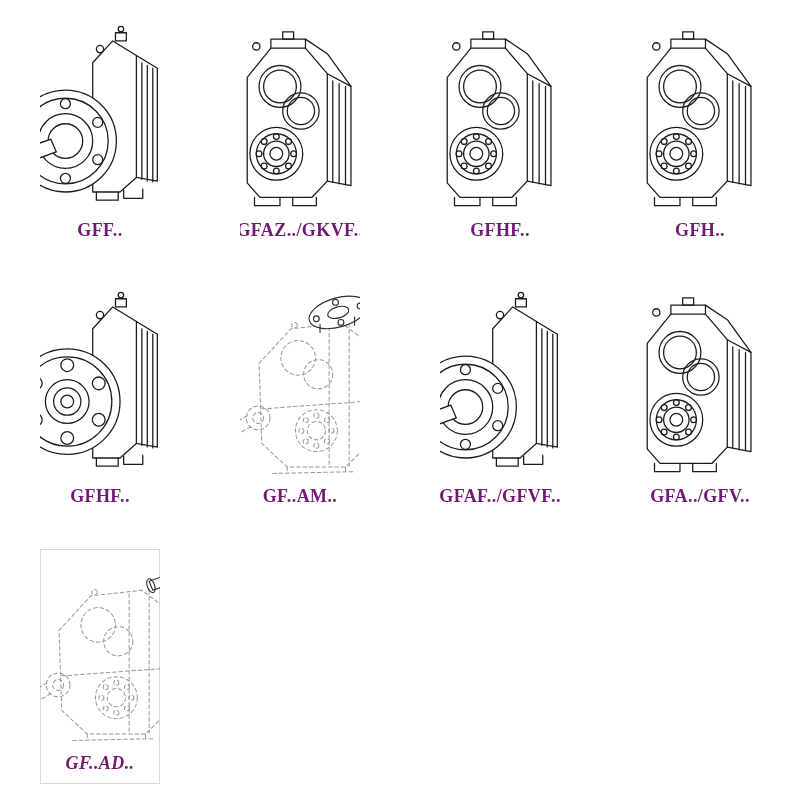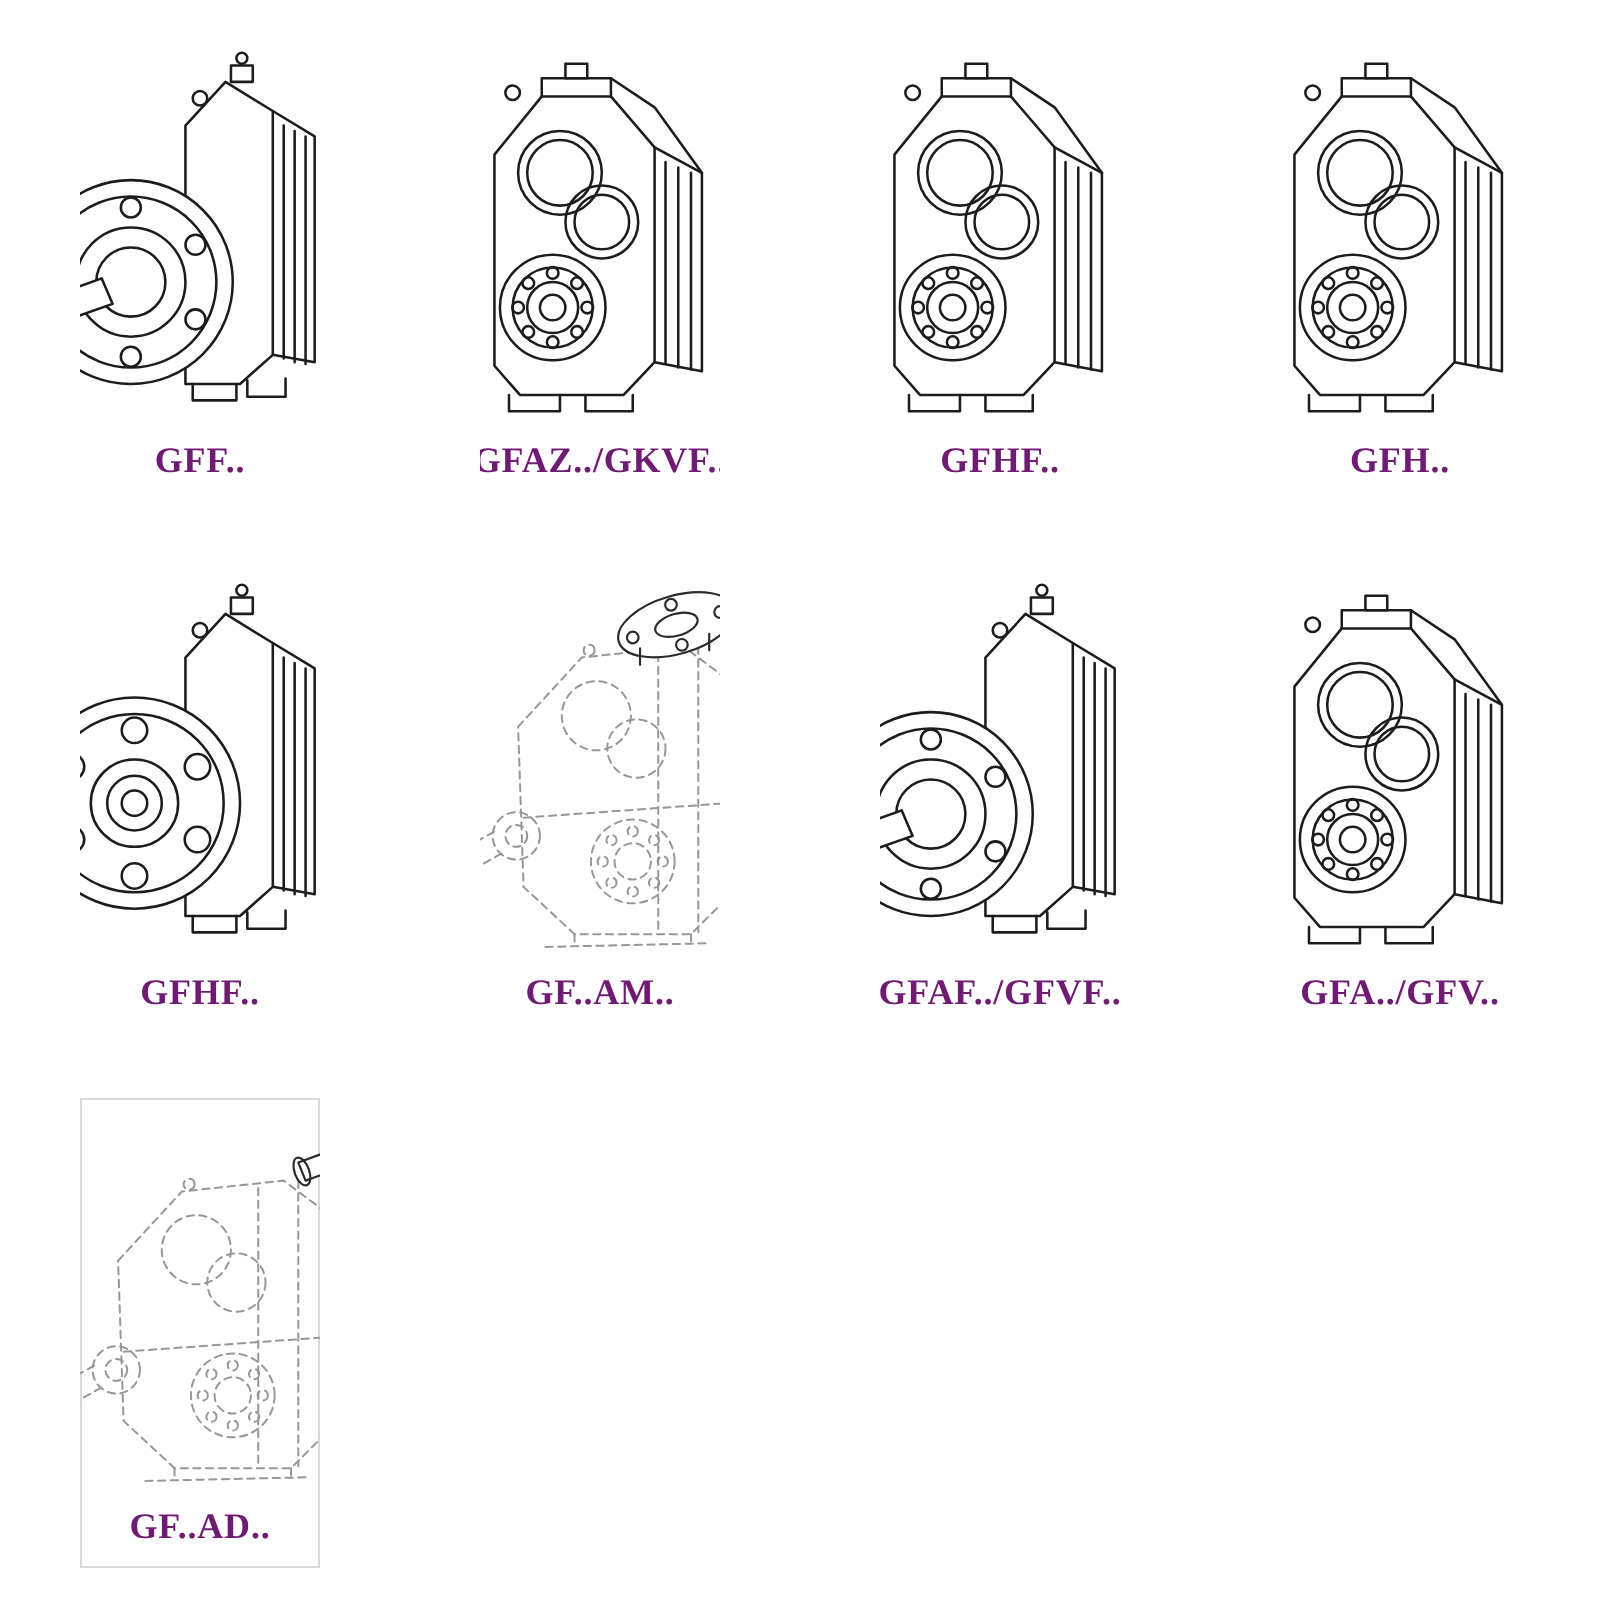--- a/index.html
+++ b/index.html
@@ -8,21 +8,21 @@
     display:grid;
     grid-template-columns:repeat(4,1fr);
     grid-template-rows:repeat(3,1fr);
     background:#ffffff;
     font-family:"Liberation Serif",serif;
   }
   .cell{
     display:flex;flex-direction:column;align-items:center;justify-content:flex-end;
     overflow:hidden;padding:2px 0 4px 0;
   }
-  .cell.bordered{box-shadow:inset 0 0 0 1px #d9d9d9;}
+  .cell.bordered{box-shadow:inset 0 0 0 1px #d9d9d9;font-style:italic;}
   .art{width:182px;height:210px;flex:0 0 auto;}
   .lbl{
     font-weight:700;font-size:18px;color:#701a75;
     line-height:1;padding:5px 0 8px 0;white-space:nowrap;letter-spacing:.4px;
     text-align:right;
   }
   .defs{position:absolute;width:0;height:0;overflow:hidden;}
 </style>
 </head>
 <body>

